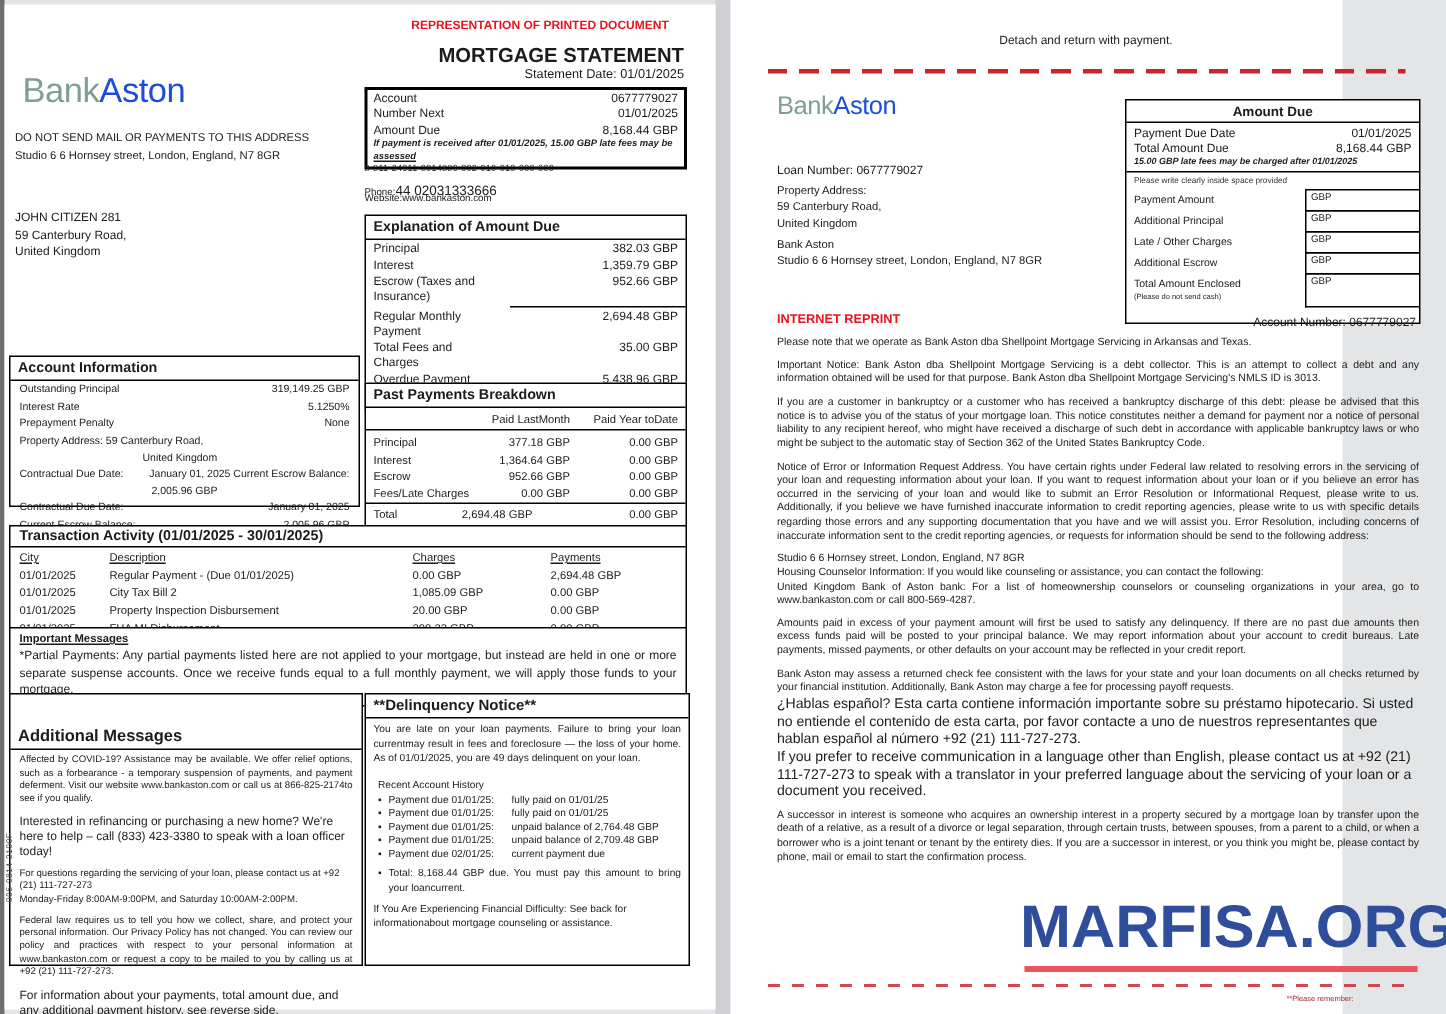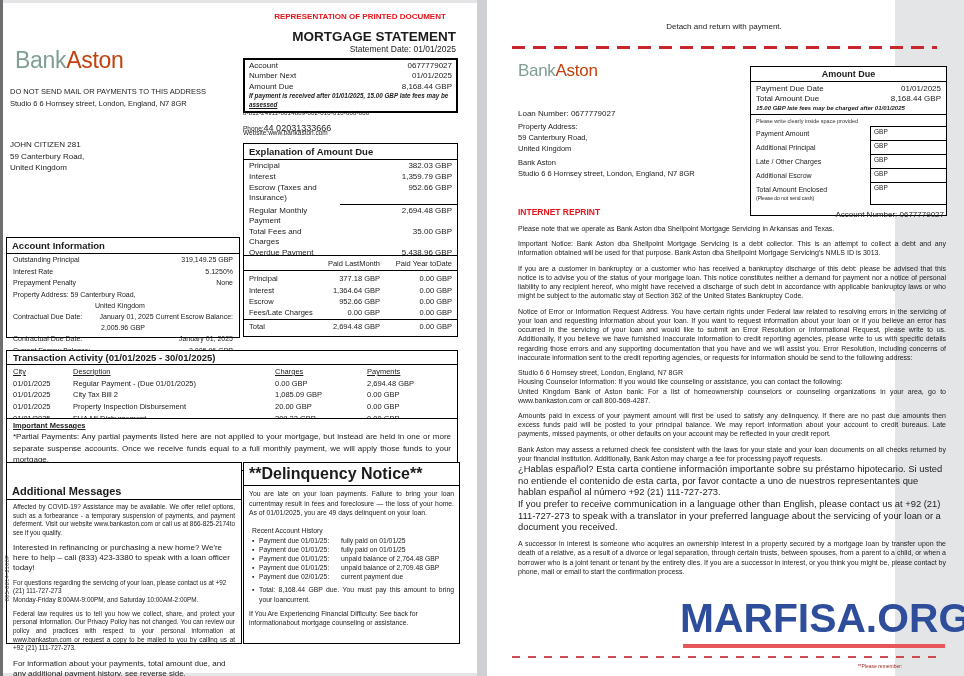--- a/index.html
+++ b/index.html
@@ -16,21 +16,21 @@
   .ctr{text-align:center;}
   .rt{text-align:right;}
   .just{text-align:justify;}
   .bx{border:1.5px solid #000;background:#fff;box-sizing:border-box;}
   .bx2{border:2px solid #000;background:#fff;box-sizing:border-box;}
   .row{display:flex;justify-content:space-between;align-items:baseline;}
   .boxtitle{font-weight:bold;border-bottom:1.5px solid #000;padding:2px 5px;}
   
   .logo{letter-spacing:-0.3px;font-weight:500;}
   .logo .lg1{color:#7f9f94;}
-  .logo .lg2{color:#c2410c;}
+  .logo .lg2{color:#1d4ed8;}
   
   .xrow{display:flex;justify-content:space-between;padding:0 5px;font-size:8px;line-height:1.25;margin-top:1px;}
   .xrow .xl{width:84px;}
   .xrow .xv{flex:1;text-align:right;}
   .sepr{margin-left:45%;border-top:1px solid #000;height:0;margin-top:1px;}
   .sepf{border-top:1.2px solid #000;height:0;margin-top:1px;}
   
   .arow{display:flex;justify-content:space-between;padding:0 6px;font-size:7px;line-height:1.65;}
   
   .prow{display:flex;padding:0 5px;font-size:7.5px;line-height:1.5;}
@@ -172,20 +172,21 @@
           <span>Contractual Due Date:</span>
           <span>January 01, 2025</span>
         </div>
       <div class="arow">
           <span>Current Escrow Balance:</span>
           <span>2,005.96 GBP</span>
         </div>
     </div>
 
     <div class="abs bx" style="left:240px;top:252px;width:215px;padding-bottom:3px;">
+      <div class="boxtitle" style="font-size:9.5px;">Past Payments Breakdown</div>
       <div class="prow" style="border-bottom:1px solid #000;padding-top:2px;padding-bottom:1px;">
           <span class="pl"></span>
           <span class="pc">Paid LastMonth</span>
           <span class="pc" style="width:72px;">Paid Year toDate</span>
         </div>
       <div class="prow" style="margin-top:2px;">
           <span class="pl">Principal</span>
           <span class="pc">377.18 GBP</span>
           <span class="pc" style="width:72px;">0.00 GBP</span>
         </div>
@@ -197,21 +198,21 @@
       <div class="prow">
           <span class="pl">Escrow</span>
           <span class="pc">952.66 GBP</span>
           <span class="pc" style="width:72px;">0.00 GBP</span>
         </div>
       <div class="prow">
           <span class="pl">Fees/Late Charges</span>
           <span class="pc">0.00 GBP</span>
           <span class="pc" style="width:72px;">0.00 GBP</span>
         </div>
-      <div class="prow" style="border-top:1px solid #000;margin-top:1px;padding-top:1px;">
+      <div class="prow" style="border-top:1px solid #000;margin-top:1px;padding-top:1px;gap:25px;">
           <span class="pl">Total</span>
           <span class="pc">2,694.48 GBP</span>
           <span class="pc" style="width:72px;">0.00 GBP</span>
         </div>
     </div>
 
     <div class="abs bx" style="left:3px;top:347px;width:452px;padding-bottom:2px;">
       <div class="boxtitle" style="font-size:9.5px;padding:1px 6px;">Transaction Activity (01/01/2025 - 30/01/2025)</div>
       <div class="trow thead" style="margin-top:1px;">
           <span class="td">City</span>
@@ -262,21 +263,21 @@
         <div class="just" style="font-size:6.4px;line-height:1.35;">Affected by COVID-19? Assistance may be available. We offer relief options, such as a forbearance - a temporary suspension of payments, and payment deferment. Visit our website www.bankaston.com or call us at 866-825-2174to see if you qualify.</div>
         <div style="font-size:8px;line-height:1.3;margin-top:5px;">Interested in refinancing or purchasing a new home? We're here to help – call (833) 423-3380 to speak with a loan officer today!</div>
         <div style="font-size:6.4px;line-height:1.35;margin-top:5px;">For questions regarding the servicing of your loan, please contact us at +92 (21) 111-727-273</div>
         <div style="font-size:6.4px;line-height:1.35;">Monday-Friday 8:00AM-9:00PM, and Saturday 10:00AM-2:00PM.</div>
         <div class="just" style="font-size:6.4px;line-height:1.35;margin-top:5px;">Federal law requires us to tell you how we collect, share, and protect your personal information. Our Privacy Policy has not changed. You can review our policy and practices with respect to your personal information at www.bankaston.com or request a copy to be mailed to you by calling us at +92 (21) 111-727-273.</div>
         <div style="font-size:8px;line-height:1.3;margin-top:6px;">For information about your payments, total amount due, and any additional payment history, see reverse side.</div>
       </div>
     </div>
 
     <div class="abs bx" style="left:240px;top:459px;width:217px;height:182px;">
-      <div class="boxtitle" style="font-size:16px;">**Delinquency Notice**</div>
+      <div class="boxtitle" style="font-size:10px;">**Delinquency Notice**</div>
       <div style="padding:3px 5px 0;">
         <div class="just" style="font-size:6.8px;line-height:1.4;">You are late on your loan payments. Failure to bring your loan currentmay result in fees and foreclosure — the loss of your home. As of 01/01/2025, you are 49 days delinquent on your loan.</div>
         <div style="font-size:6.8px;margin:9px 0 2px 3px;">Recent Account History</div>
         <div class="dlq-item">
             <span class="bullet">▪</span>
             <span class="dl">Payment due 01/01/25:</span>
             <span class="dv">fully paid on 01/01/25</span>
           </div>
         <div class="dlq-item">
             <span class="bullet">▪</span>

